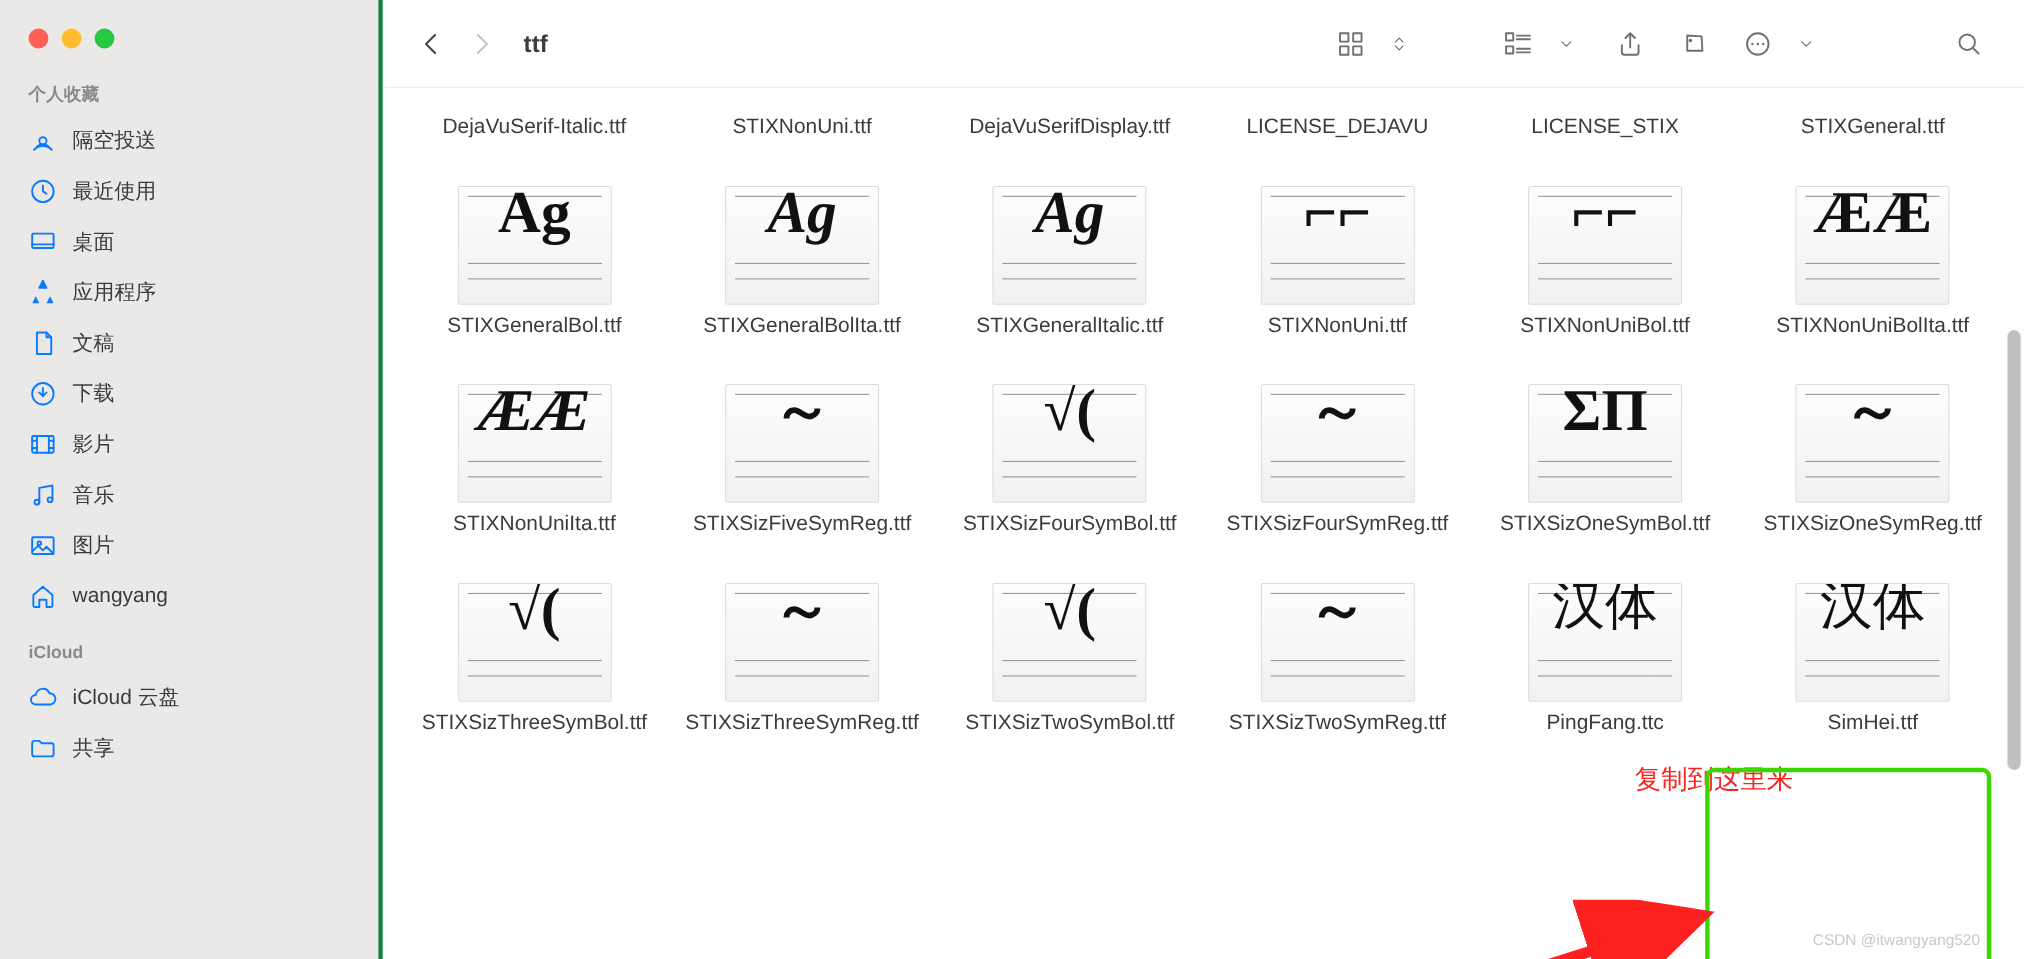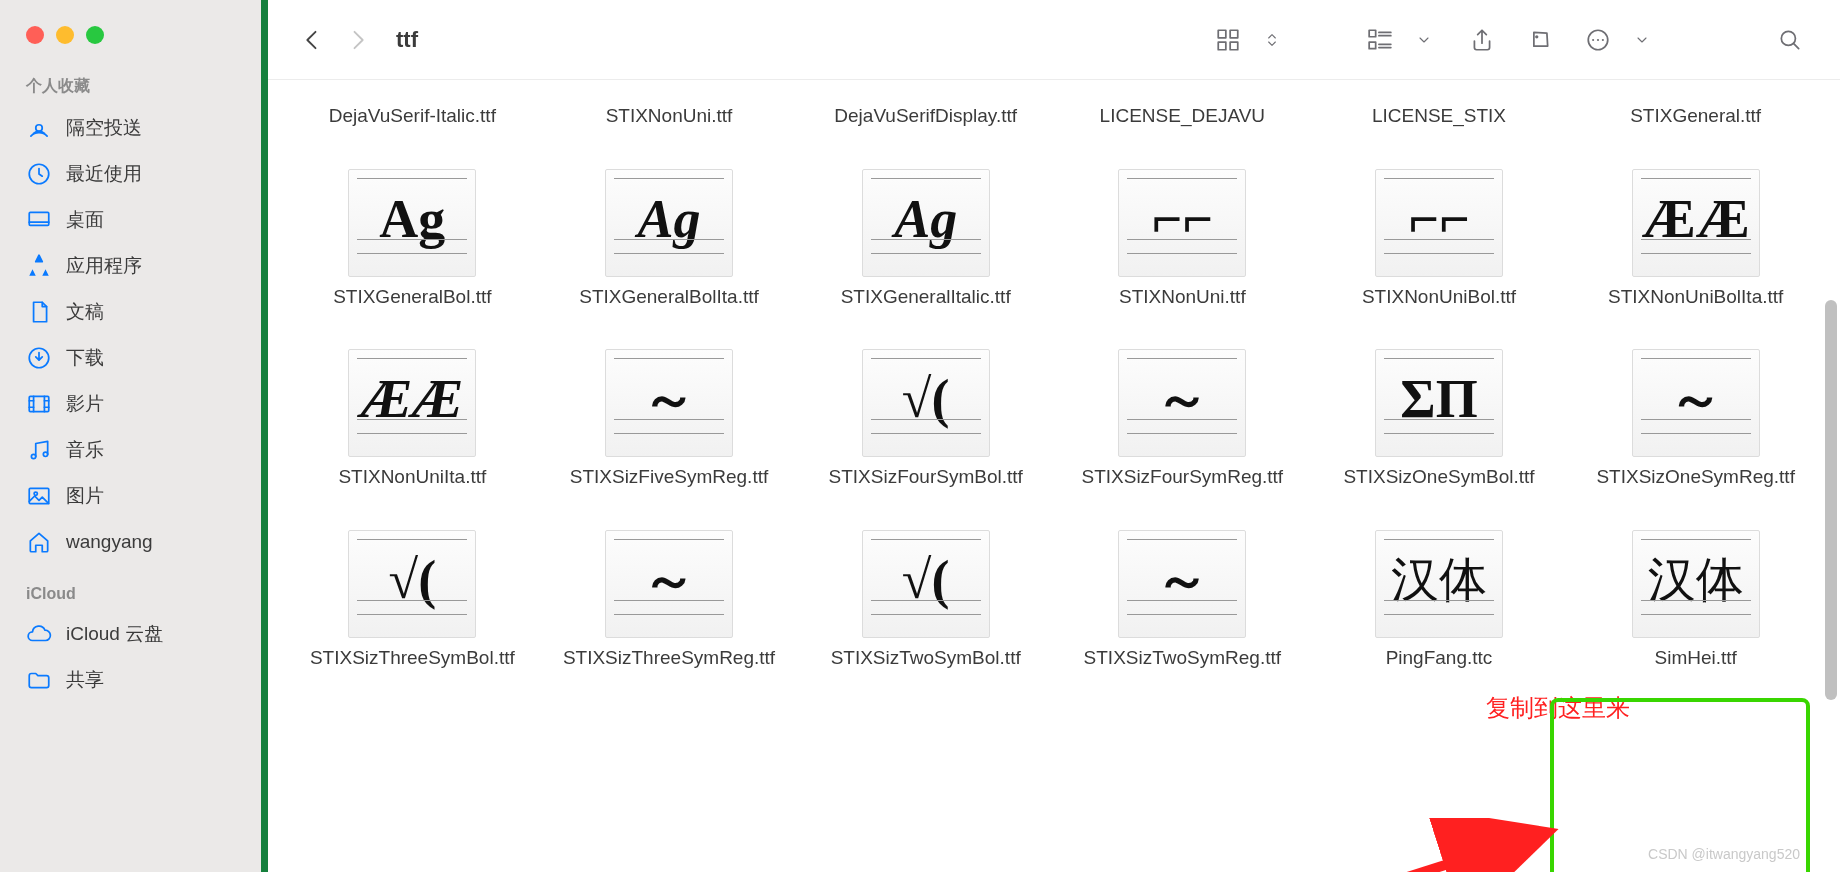--- a/index.html
+++ b/index.html
@@ -1,18 +1,18 @@
 <!DOCTYPE html>
 <html><head>
 <meta charset="utf-8">
 <style>
 *{box-sizing:border-box;margin:0;padding:0;font-family:-apple-system,"Helvetica Neue",Arial,sans-serif;-webkit-font-smoothing:antialiased}
 body{width:1840px;height:872px;background:#fff;overflow:hidden}
 .window{display:flex;width:100%;height:100%}
-.sidebar{width:268px;background:#ebe9e8;border-right:7px solid #15803d;padding-top:20px;flex-shrink:0}
+.sidebar{width:348px;background:#ebe9e8;border-right:4px solid #15803d;padding-top:20px;flex-shrink:0}
 .traffic{display:flex;gap:12px;padding:6px 0 26px 26px}
 .dot{width:18px;height:18px;border-radius:50%}
 .red{background:#ff5f57}
 .yellow{background:#febc2e}
 .green{background:#28c840}
 .section-title{color:#8a8a8a;font-size:16px;font-weight:600;padding:6px 20px 8px 26px}
 .sidebar-item{display:flex;align-items:center;padding:10px 20px 10px 26px;gap:14px;cursor:pointer;font-size:19px;color:#3b3b3b}
 .sidebar-item .icon{width:26px;height:26px;display:flex;align-items:center;justify-content:center;color:#0a7aff}
 .sidebar-item .icon svg{width:26px;height:26px}
 .main{flex:1;display:flex;flex-direction:column;background:#fff;position:relative}
@@ -20,21 +20,21 @@
 .nav-btn{width:36px;height:44px;display:flex;align-items:center;justify-content:center;cursor:pointer;color:#444;border-radius:6px}
 .nav-btn.disabled{color:#c4c4c4}
 .title{font-size:22px;font-weight:600;color:#3b3b3b;padding-left:10px}
 .spacer{flex:1}
 .tb-btn{width:48px;height:44px;display:flex;align-items:center;justify-content:center;color:#6e6e73;cursor:pointer;border-radius:8px}
 .tb-group{display:flex;align-items:center;gap:2px}
 .chev-down{margin-left:-6px}
 .content{flex:1;overflow:auto;padding:10px 20px 20px 20px;position:relative}
 .grid{display:grid;grid-template-columns:repeat(6,1fr);gap:24px 8px}
 .cell{display:flex;flex-direction:column;align-items:center;gap:8px;padding:6px 4px 10px 4px;cursor:pointer}
-.thumb{width:128px;height:108px;background:linear-gradient(#fdfdfd,#f1f1f1);border:1px solid #dcdcdc;border-radius:2px;position:relative;display:flex;align-items:center;justify-content:center;overflow:hidden}
+.thumb{width:140px;height:108px;background:linear-gradient(#fdfdfd,#f1f1f1);border:1px solid #dcdcdc;border-radius:2px;position:relative;display:flex;justify-content:center;overflow:hidden}
 .thumb.noicon{visibility:hidden;height:0;border:none}
 .thumb .top-line{position:absolute;top:8px;left:8px;right:8px;height:1px;background:#999}
 .thumb .mid-line{position:absolute;bottom:36px;left:8px;right:8px;height:1px;background:#999}
 .thumb .bot-line{position:absolute;bottom:22px;left:8px;right:8px;height:1px;background:#999}
 .thumb .glyph{font-family:Georgia,serif;font-size:54px;font-weight:700;color:#111;line-height:1;position:relative;top:-4px}
 .thumb .glyph.italic{font-style:italic}
 .thumb .glyph.cjk{font-family:"PingFang SC","Hiragino Sans GB","Microsoft YaHei",sans-serif;font-size:48px;font-weight:500}
 .label{font-size:19px;color:#3b3b3b;text-align:center;max-width:220px;line-height:1.3;word-break:break-all}
 .annotation-box{position:absolute;border:4px solid #39d600;border-radius:8px;right:30px;top:618px;width:260px;height:190px;pointer-events:none}
 .annotation-text{position:absolute;right:210px;top:612px;font-size:24px;color:#ff2020;font-weight:500;pointer-events:none}

